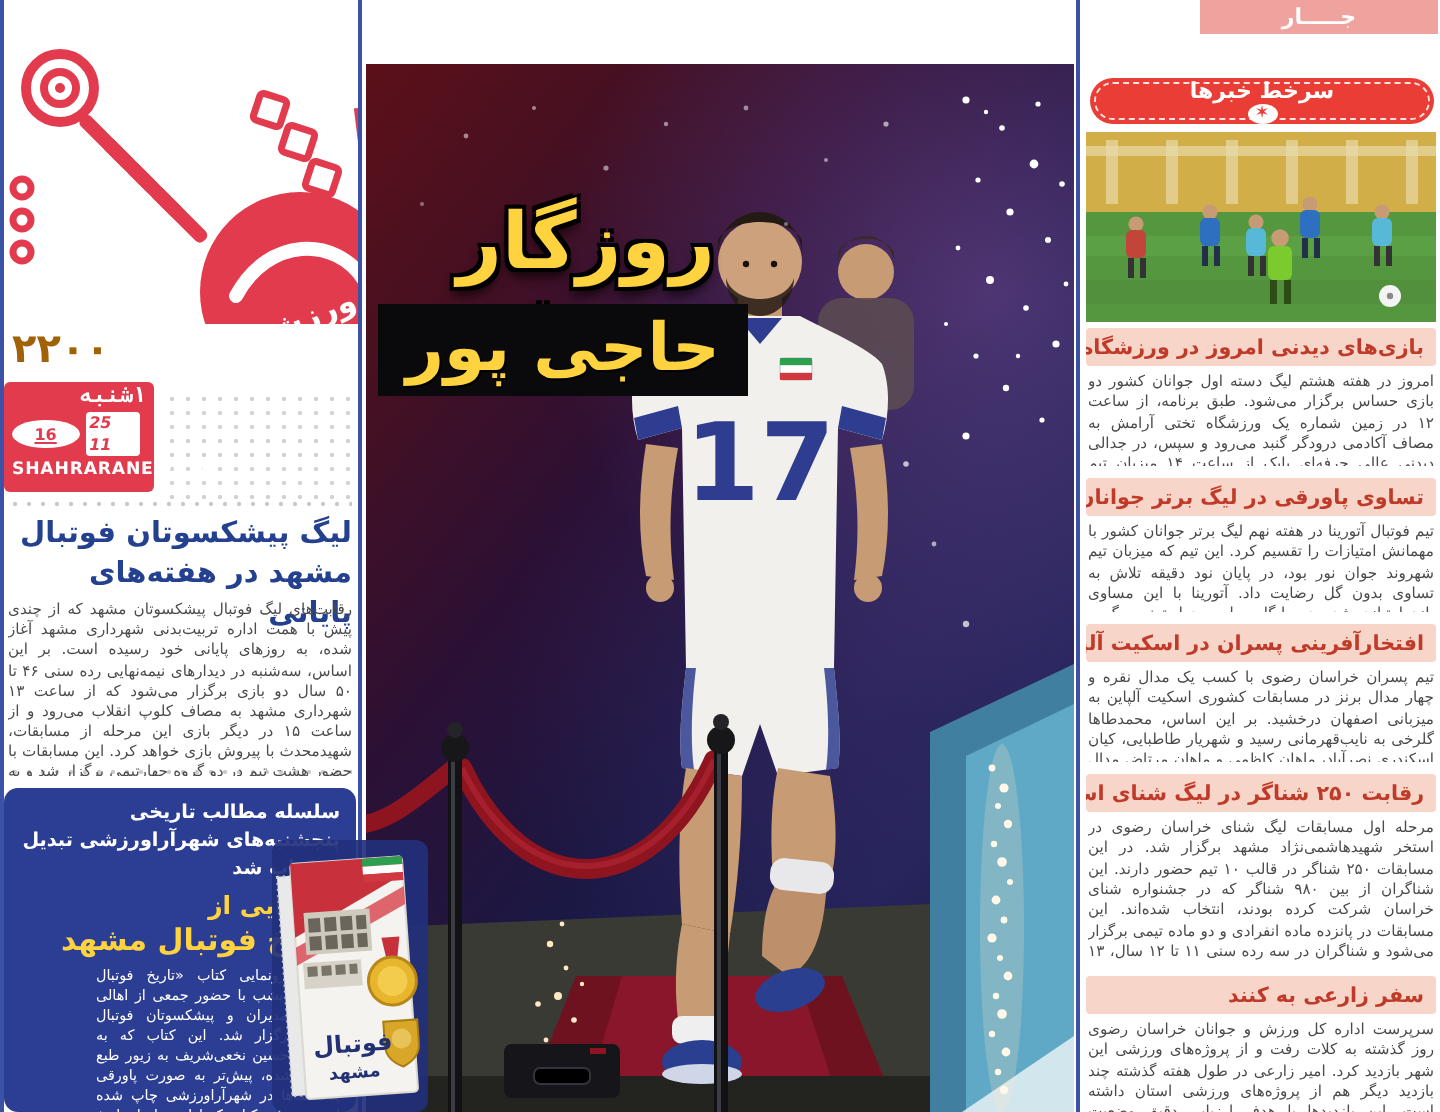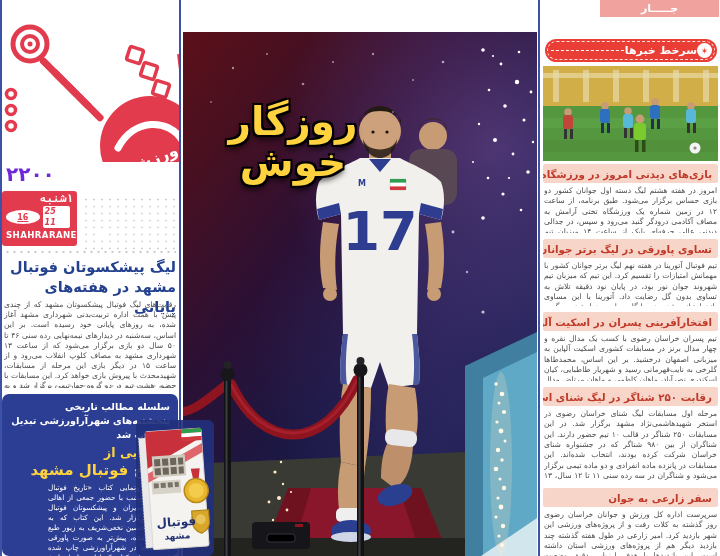--- a/index.html
+++ b/index.html
@@ -6,21 +6,21 @@
   .page{position:relative;width:720px;height:556px;background:#ffffff;overflow:hidden;
         font-family:"DejaVu Sans","Liberation Sans",sans-serif;}
   .vline{position:absolute;width:2px;background:#3c52a6;top:0;height:556px;z-index:3;}
   
   .col-left{position:absolute;left:2px;top:0;width:176px;height:556px;direction:rtl;}
   .logo-svg{position:absolute;left:0;top:2px;width:178px;height:160px;z-index:2;}
   .dots-block{position:absolute;left:80px;top:196px;width:96px;height:54px;
       background-image:radial-gradient(#d2d2d2 1px,transparent 1.3px);background-size:8px 7px;z-index:1;}
   .dots-row{position:absolute;background-image:radial-gradient(#c9c9c9 1px,transparent 1.3px);
       background-size:7px 6px;z-index:1;}
-  .issue-number{position:absolute;left:4px;top:162px;direction:ltr;color:#6d28d9;
+  .issue-number{position:absolute;left:4px;top:162px;direction:ltr;color:#a16207;
       font-size:20px;font-weight:bold;letter-spacing:9px;z-index:4;}
   .datebox{position:absolute;left:0;top:191px;width:75px;height:55px;background:#e23b4e;
       border-radius:3px;z-index:5;color:#fff;direction:rtl;padding:2px 4px;box-sizing:border-box;}
   .datebox .day{font-size:11px;font-weight:bold;text-align:right;line-height:1.1;font-family:Liberation Mono, monospace;}
   .datebox-mid{display:flex;direction:ltr;align-items:center;gap:3px;margin-top:1px;}
   .day-circle{width:36px;height:14px;border-radius:50%;background:#fff;color:#e23b4e;
       font-size:8px;font-weight:bold;display:flex;align-items:center;justify-content:center;text-decoration:underline;}
   .date-pair{background:#fff;color:#e23b4e;font-size:8px;font-weight:bold;border-radius:2px;
       padding:0 2px;line-height:11px;font-style:italic;}
   .date-lines{font-size:5px;line-height:1.25;text-align:right;flex:1;white-space:nowrap;overflow:hidden;}
@@ -56,21 +56,21 @@
   .head-yellow2 span{display:inline-block;background:#0a0a0c;color:#ffd23f;font-size:33px;
       font-weight:bold;padding:2px 14px 5px 14px;
       text-shadow:1px 1px 0 #000;}
   
   .col-right{position:absolute;left:541px;top:0;width:170px;height:556px;direction:rtl;}
   .jar-banner{position:absolute;left:59px;top:0;width:119px;height:17px;background:#f0a29e;
       color:#fff;font-weight:bold;font-size:11px;display:flex;align-items:center;
       justify-content:center;letter-spacing:1px;}
   .head-banner{position:absolute;left:4px;top:39px;width:172px;height:23px;background:#ea3d35;
       border-radius:12px;outline:1px dashed rgba(255,255,255,.85);outline-offset:-3px;
-      display:flex;direction:ltr;align-items:center;padding:0 5px;box-sizing:border-box;gap:0;}
+      display:flex;direction:ltr;align-items:center;padding:0 5px;box-sizing:border-box;gap:0;flex-direction:column;}
   .dot-fill{flex:1;height:3px;background-image:radial-gradient(#fff 1px,transparent 1.2px);
       background-size:5px 3px;background-position:center;}
   .head-banner-label{color:#fff;font-weight:bold;font-size:11px;white-space:nowrap;}
   .badge-circle{width:15px;height:15px;border-radius:50%;background:#fff;color:#ea3d35;
       font-size:9px;display:flex;align-items:center;justify-content:center;font-weight:bold;}
   .rc-photo{position:absolute;left:2px;top:66px;width:175px;height:95px;overflow:hidden;}
   .news-list{position:absolute;left:2px;top:164px;width:175px;}
   .news-h{background:#f7d6c9;color:#c03a2a;font-weight:bold;font-size:10.3px;text-align:right;
       padding:3px 6px 2px 4px;border-radius:2px;height:14px;line-height:14px;margin-bottom:3px;
       white-space:nowrap;overflow:hidden;}
@@ -334,20 +334,23 @@
         <circle cx="230" cy="48" r="1" opacity="0.5"></circle>
           <circle cx="260" cy="30" r="1.3" opacity="0.6"></circle>
         <circle cx="210" cy="80" r="1" opacity="0.4"></circle>
           <circle cx="270" cy="200" r="1.4" opacity="0.7"></circle>
         <circle cx="284" cy="240" r="1.2" opacity="0.6"></circle>
           <circle cx="300" cy="280" r="1.6" opacity="0.7"></circle>
       </g>
     </svg>
 
     <div class="head-yellow">روزگار خوش</div>
+    <div class="head-yellow2">
+      <span>حاجی پور</span>
+    </div>
   </div>
 
   <div class="col-right">
 
     <div class="jar-banner">جـــــار</div>
 
     <div class="head-banner">
       <span class="dot-fill"></span>
       <span class="head-banner-label">سرخط خبرها</span>
       <span class="badge-circle">✶</span>
@@ -422,19 +425,19 @@
       </div>
       <div>
         <div class="news-h">افتخارآفرینی پسران در اسکیت آلپاین</div>
         <p class="news-b nb3">تیم پسران خراسان رضوی با کسب یک مدال نقره و چهار مدال برنز در مسابقات کشوری اسکیت آلپاین به میزبانی اصفهان درخشید. بر این اساس، محمدطاها گلرخی به نایب‌قهرمانی رسید و شهریار طاطبایی، کیان اسکندری نصرآباد، ماهان کاظمی و ماهان مرتاض مدال برنز گرفتند.</p>
       </div>
       <div>
         <div class="news-h">رقابت ۲۵۰ شناگر در لیگ شنای استان</div>
         <p class="news-b nb4">مرحله اول مسابقات لیگ شنای خراسان رضوی در استخر شهیدهاشمی‌نژاد مشهد برگزار شد. در این مسابقات ۲۵۰ شناگر در قالب ۱۰ تیم حضور دارند. این شناگران از بین ۹۸۰ شناگر که در جشنواره شنای خراسان شرکت کرده بودند، انتخاب شده‌اند. این مسابقات در پانزده ماده انفرادی و دو ماده تیمی برگزار می‌شود و شناگران در سه رده سنی ۱۱ تا ۱۲ سال، ۱۳ تا ۱۴ سال و ۱۵ تا ۱۷ سال با هم رقابت می‌کنند. مرحله دوم مسابقات لیگ شنای خراسان رضوی چهارم دی‌ماه در استخر شهیدهاشمی‌نژاد مشهد برگزار خواهد شد.</p>
       </div>
       <div>
-        <div class="news-h">سفر زارعی به جوان</div>
+        <div class="news-h">سفر زارعی به کنند</div>
         <p class="news-b nb5">سرپرست اداره کل ورزش و جوانان خراسان رضوی روز گذشته به کلات رفت و از پروژه‌های ورزشی این شهر بازدید کرد. امیر زارعی در طول هفته گذشته چند بازدید دیگر هم از پروژه‌های ورزشی استان داشته است. این بازدیدها با هدف ارزیابی دقیق وضعیت زیرساخت‌های ورزشی استان و برنامه‌ریزی برای رفع نیازهای اولویت‌دار ورزش انجام می‌شود.</p>
       </div>
     </div>
   </div>
 
 </div>
 
 </body></html>

